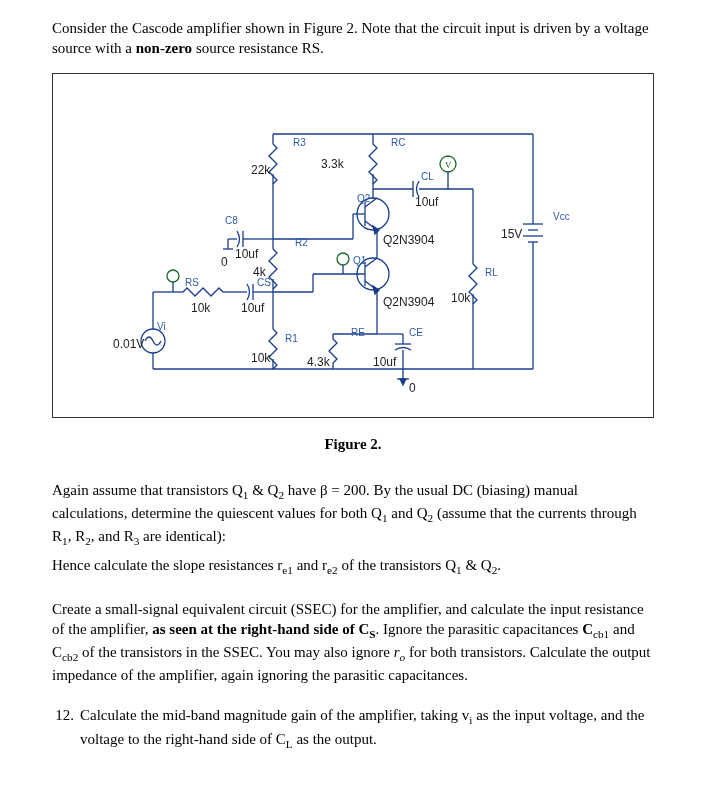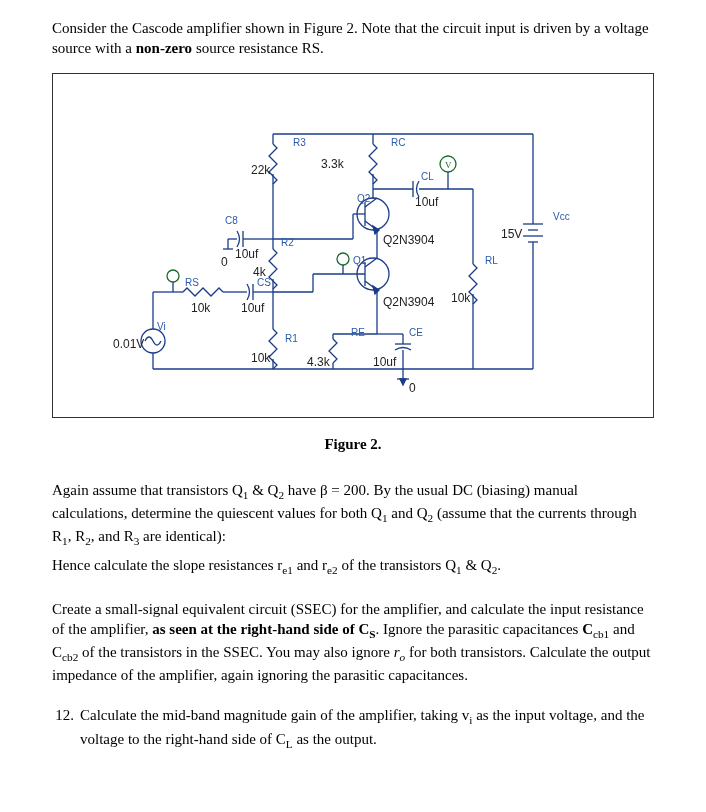--- a/index.html
+++ b/index.html
@@ -156,31 +156,31 @@
   <span class="fig-el fig-val" style="left:198px; top:88px;">22k</span>
   <span class="fig-el" style="left:338px; top:62px;">RC</span>
   <span class="fig-el fig-val" style="left:268px; top:82px;">3.3k</span>
   <span class="fig-el" style="left:368px; top:96px;">CL</span>
   <span class="fig-el fig-val" style="left:362px; top:120px;">10uf</span>
   <span class="fig-el" style="left:500px; top:136px;">Vcc</span>
   <span class="fig-el fig-val" style="left:448px; top:152px;">15V</span>
   <span class="fig-el" style="left:172px; top:140px;">C8</span>
   <span class="fig-el fig-val" style="left:182px; top:172px;">10uf</span>
   <span class="fig-el fig-val" style="left:168px; top:180px;">0</span>
-  <span class="fig-el" style="left:228px; top:162px;">R2</span>
+  <span class="fig-el" style="left:242px; top:162px;">R2</span>
   <span class="fig-el fig-val" style="left:200px; top:190px;">4k</span>
   <span class="fig-el" style="left:304px; top:118px;">Q2</span>
   <span class="fig-el fig-val" style="left:330px; top:158px;">Q2N3904</span>
   <span class="fig-el" style="left:300px; top:180px;">Q1</span>
   <span class="fig-el fig-val" style="left:330px; top:220px;">Q2N3904</span>
   <span class="fig-el" style="left:132px; top:202px;">RS</span>
   <span class="fig-el fig-val" style="left:138px; top:226px;">10k</span>
   <span class="fig-el" style="left:204px; top:202px;">CS</span>
   <span class="fig-el fig-val" style="left:188px; top:226px;">10uf</span>
-  <span class="fig-el" style="left:432px; top:180px;">RL</span>
+  <span class="fig-el" style="left:432px; top:192px;">RL</span>
   <span class="fig-el fig-val" style="left:398px; top:216px;">10k</span>
   <span class="fig-el" style="left:104px; top:246px;">Vi</span>
   <span class="fig-el fig-val" style="left:60px; top:262px;">0.01V</span>
   <span class="fig-el" style="left:232px; top:258px;">R1</span>
   <span class="fig-el fig-val" style="left:198px; top:276px;">10k</span>
   <span class="fig-el" style="left:298px; top:252px;">RE</span>
   <span class="fig-el fig-val" style="left:254px; top:280px;">4.3k</span>
   <span class="fig-el" style="left:356px; top:252px;">CE</span>
   <span class="fig-el fig-val" style="left:320px; top:280px;">10uf</span>
   <span class="fig-el fig-val" style="left:356px; top:306px;">0</span>

